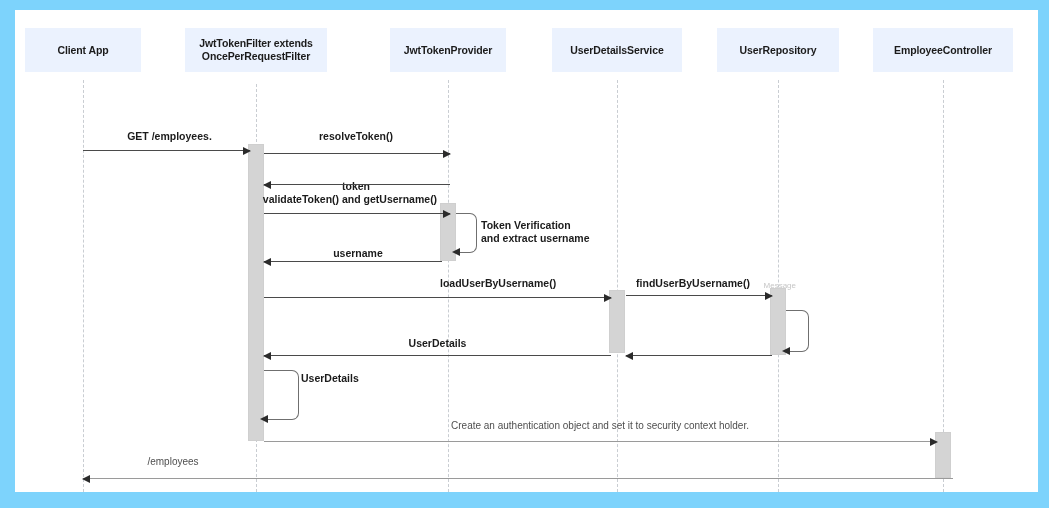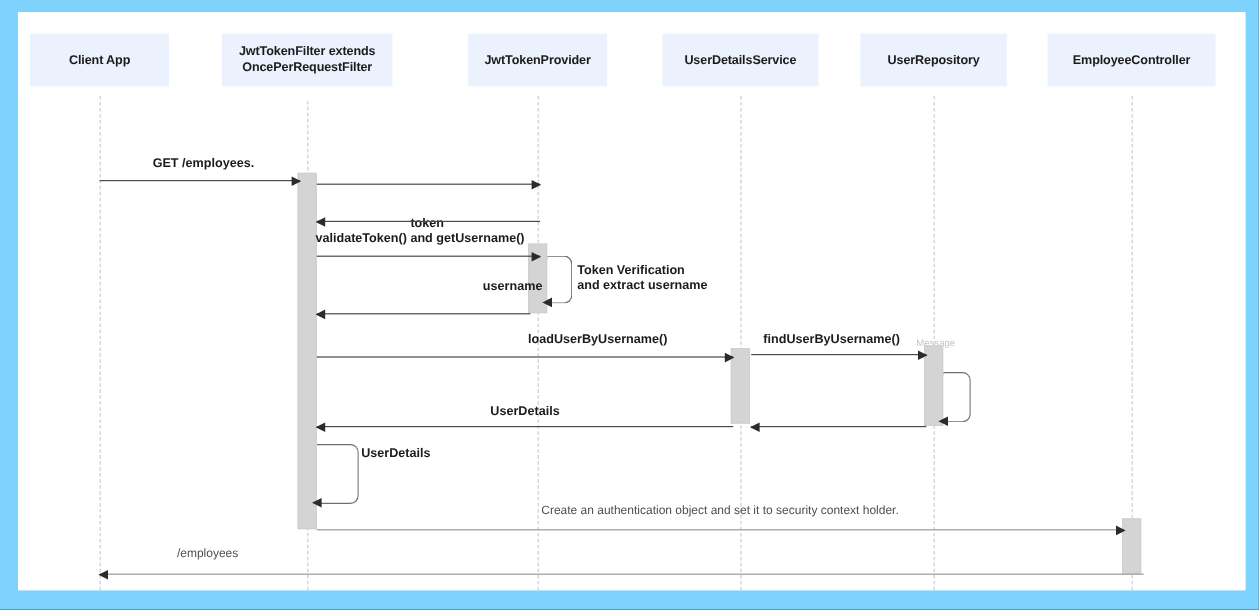--- a/index.html
+++ b/index.html
@@ -176,41 +176,42 @@
     <div class="activation" style="left:425px; top:193px; height:58px;"></div>
     <div class="activation" style="left:594px; top:280px; height:63px;"></div>
     <div class="activation" style="left:755px; top:278px; height:67px;"></div>
     <div class="activation" style="left:920px; top:422px; height:46px;"></div>
 
     <div class="msg-label" style="left:68px; top:120px; width:173px;">GET /employees.</div>
     <div class="msg" style="left:68px; top:140px; width:167px;">
       <span class="arrowhead right"></span>
     </div>
 
+    <div class="msg-label" style="left:249px; top:120px; width:184px;">resolveToken()</div>
     <div class="msg" style="left:249px; top:143px; width:186px;">
       <span class="arrowhead right"></span>
     </div>
 
     <div class="msg-label" style="left:249px; top:154px; width:184px;margin-top:16px;">token</div>
     <div class="msg" style="left:249px; top:174px; width:186px;">
       <span class="arrowhead left"></span>
     </div>
 
     <div class="msg-label" style="left:237px; top:183px; width:196px;">validateToken() and getUsername()</div>
     <div class="msg" style="left:249px; top:203px; width:186px;">
       <span class="arrowhead right"></span>
     </div>
 
     <div class="selfloop" style="left:441px; top:203px; width:21px; height:40px;">
       <span class="arrowhead left"></span>
     </div>
     <div class="note-text" style="left:466px; top:209px; width:125px; white-space:pre-line;">Token Verification
 and extract username</div>
 
-    <div class="msg-label" style="left:249px; top:223px; width:188px;text-align:right;">username</div>
+    <div class="msg-label" style="left:249px; top:237px; width:188px;">username</div>
     <div class="msg" style="left:249px; top:251px; width:178px;">
       <span class="arrowhead left"></span>
     </div>
 
     <div class="msg-label" style="left:425px; top:267px; width:180px; text-align:left;">loadUserByUsername()</div>
     <div class="msg" style="left:249px; top:287px; width:347px;">
       <span class="arrowhead right"></span>
     </div>
 
     <div class="msg-label" style="left:600px; top:267px; width:156px;">findUserByUsername()</div>

